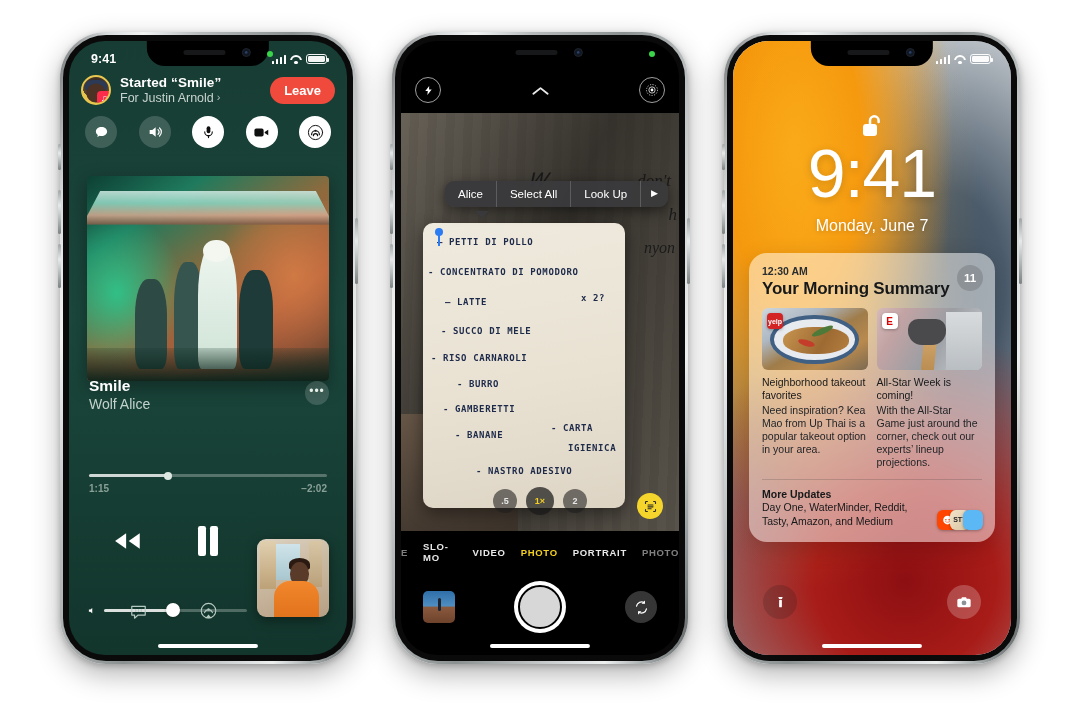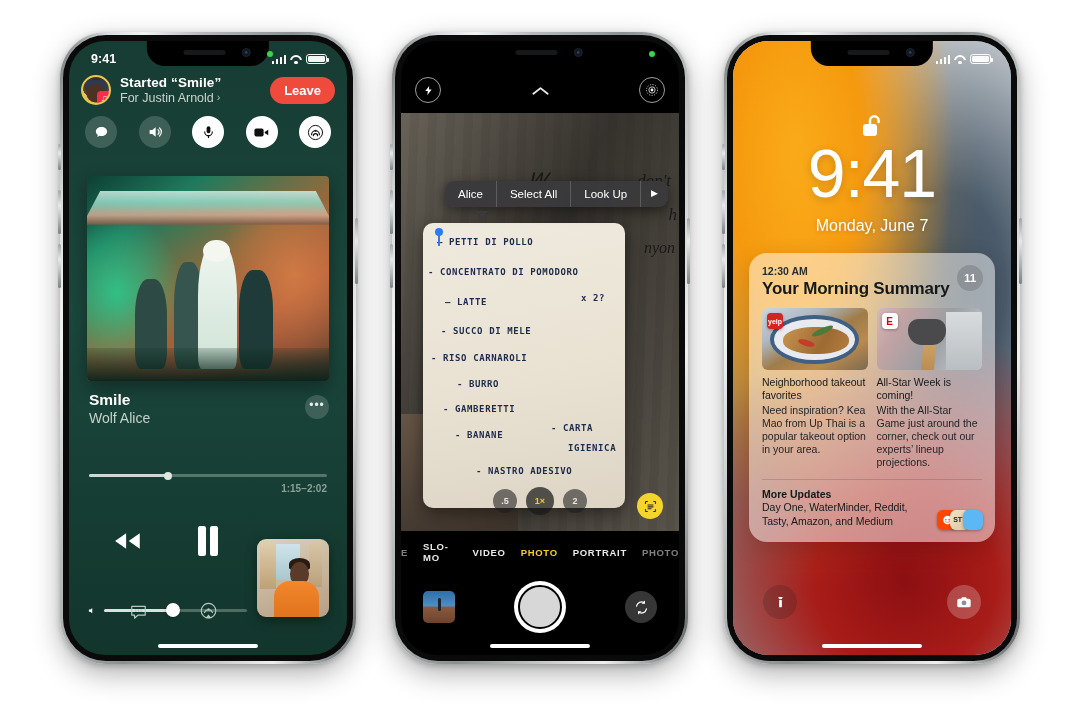--- a/index.html
+++ b/index.html
@@ -141,35 +141,35 @@
   .art .f1 { left:20%; width:13%; height:44%; background:#2d4a45; }
   .art .f2 { left:36%; width:12%; height:52%; background:#35554e; }
   .art .f3 { left:46%; width:16%; height:62%;
              background:linear-gradient(180deg,#eef6f0,#cfe3d6); border-radius:42% 42% 10% 10%; }
   .art .f3h { position:absolute; left:48%; bottom:58%; width:11%; height:11%;
               border-radius:50%; background:#f3f7ef; }
   .art .f4 { left:63%; width:14%; height:48%; background:#1f3b39; }
   .art .floor { position:absolute; left:0; right:0; bottom:0; height:16%;
                 background:linear-gradient(180deg,rgba(18,52,40,.2),rgba(10,34,26,.95)); }
 
-  .track-info { position:absolute; top:350px; left:20px; right:18px; z-index:12; }
+  .track-info { position:absolute; top:336px; left:20px; right:18px; z-index:12; }
   .tname { font-size:15.5px; font-weight:700; }
   .tartist { font-size:14px; color:#c3d2cc; margin-top:1px; }
   .more-dots {
     position:absolute; right:0; top:4px; width:24px; height:24px; border-radius:50%;
     background:rgba(255,255,255,.16); display:flex; align-items:center; justify-content:center;
     font-size:12px; letter-spacing:1px; color:#e6efea; padding-bottom:4px;
   }
   .scrub { position:absolute; top:433px; left:20px; right:20px; z-index:12; }
   .scrub-bar { height:3px; border-radius:2px; background:rgba(255,255,255,.28); position:relative; }
   .scrub-fill { position:absolute; left:0; top:0; bottom:0; width:33%;
                 background:rgba(255,255,255,.72); border-radius:2px; }
   .scrub-knob { position:absolute; left:33%; top:50%; transform:translate(-50%,-50%);
                 width:8px; height:8px; border-radius:50%; background:#dde8e3; }
-  .scrub-times { display:flex; justify-content:flex-end; margin-top:6px;
+  .scrub-times { display:flex; justify-content:space-between; margin-top:6px;
                  font-size:10px; color:#89a097; font-weight:600; }
   .transport { position:absolute; top:485px; left:0; right:0; display:flex;
                align-items:center; justify-content:center; gap:52px; z-index:12; }
   .tbtn { color:#fff; display:flex; align-items:center; }
   .pip {
     position:absolute; right:18px; top:498px; width:72px; height:78px; border-radius:9px;
     overflow:hidden; z-index:18; box-shadow:0 3px 12px rgba(0,0,0,.4);
     background:linear-gradient(160deg,#dcd2c2 0%,#cbbba3 40%,#b79f84 100%);
   }
   .pip .win { position:absolute; left:26%; top:6%; width:34%; height:46%;

